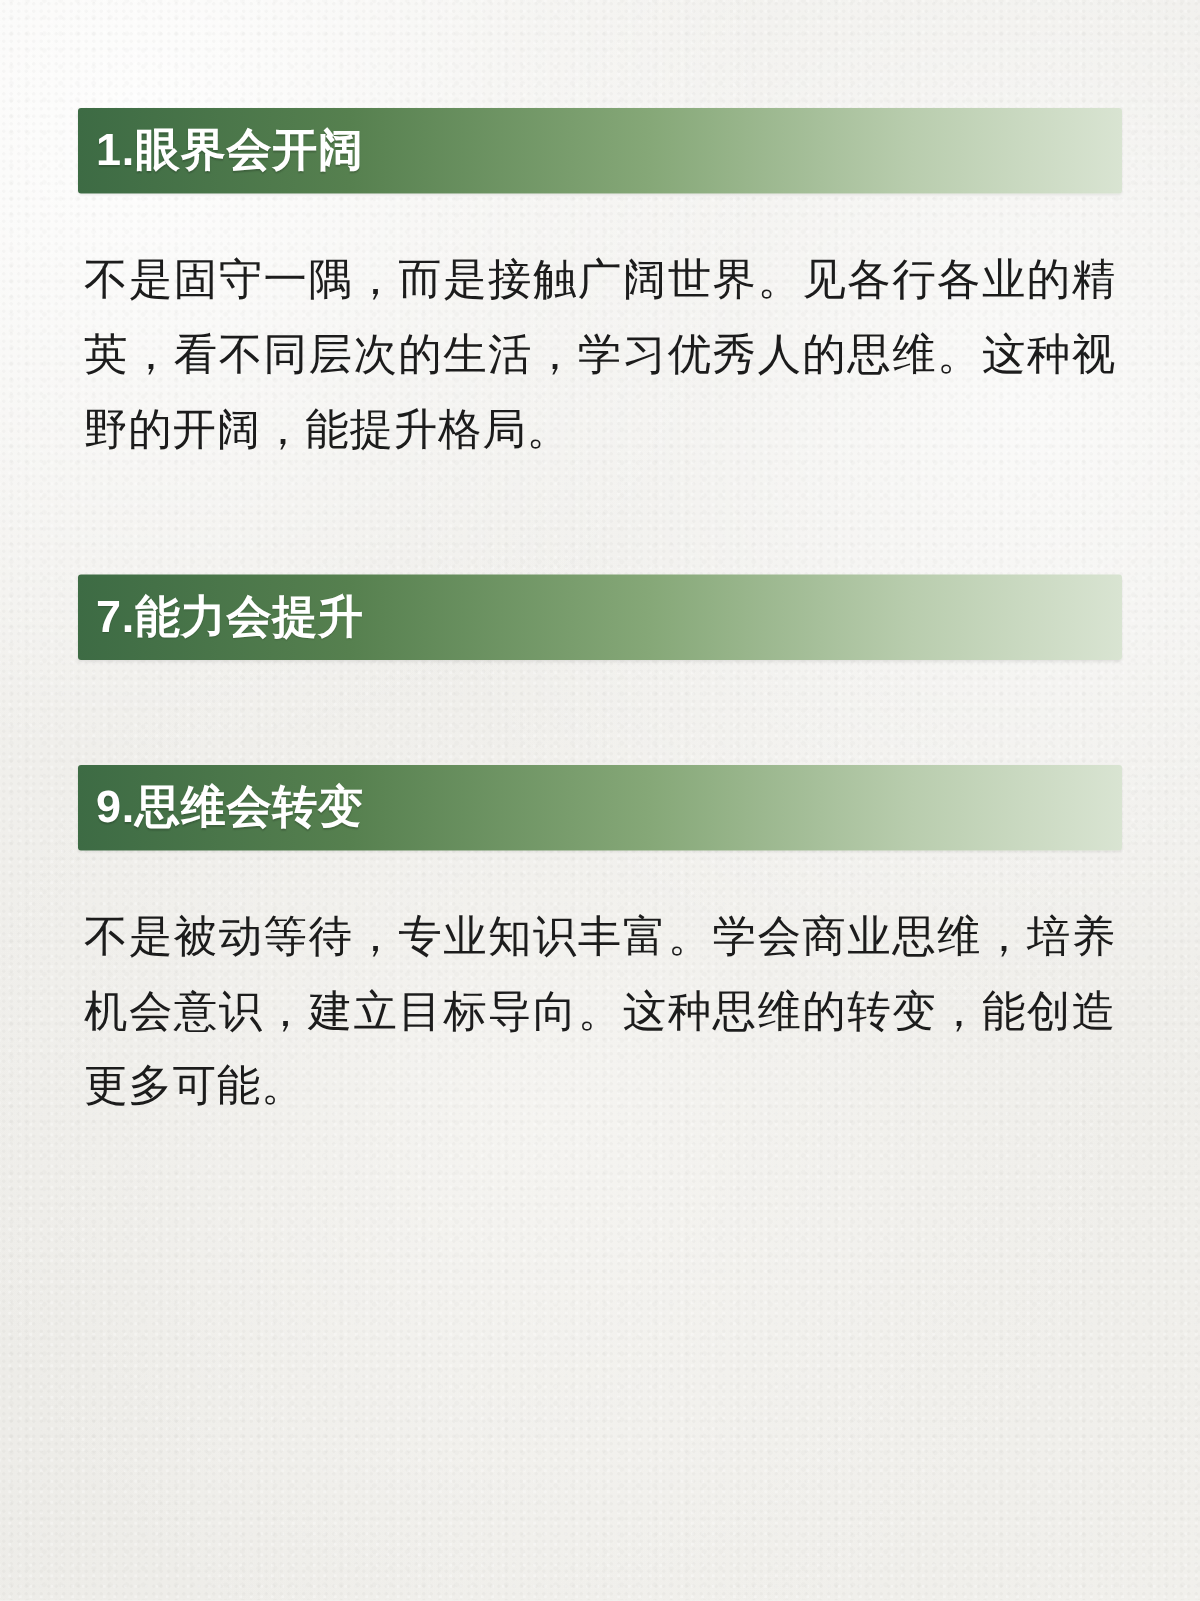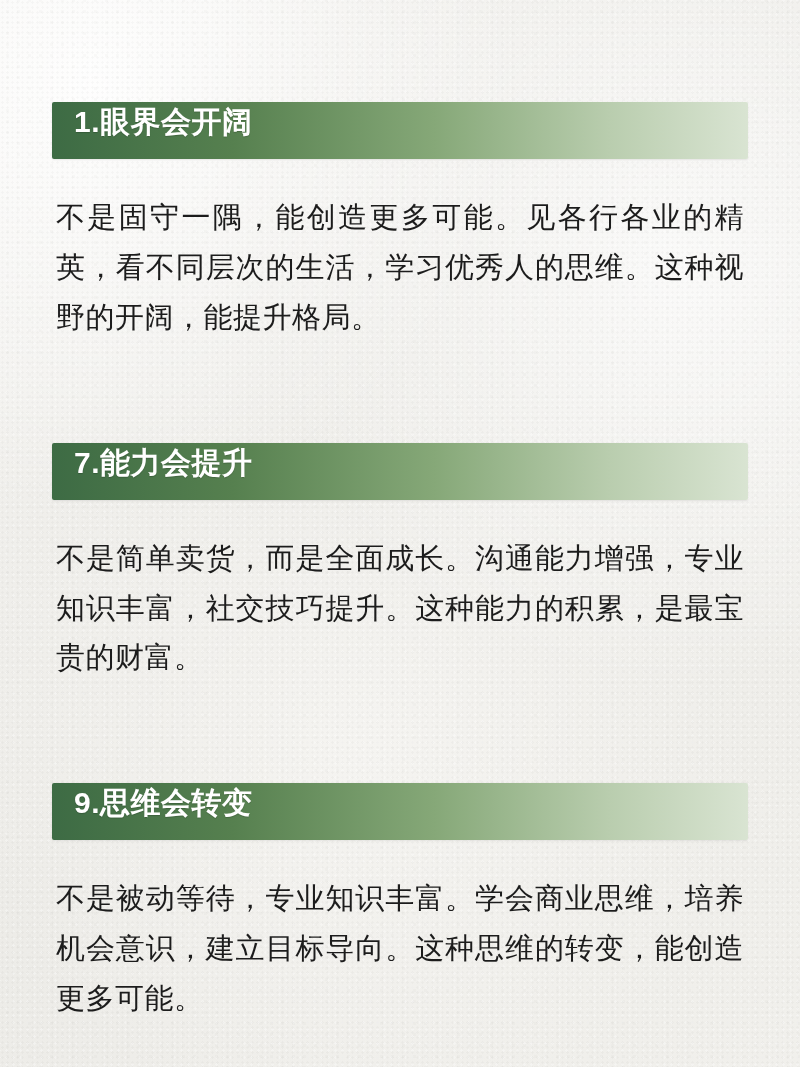--- a/index.html
+++ b/index.html
@@ -51,26 +51,26 @@
     position: relative;
     z-index: 2;
     padding-top: 72px;
   }
   .section {
     margin-bottom: 8px;
   }
   .bar {
     height: 57px;
     display: flex;
-    padding-left: 22px;
+    align-items: center;
+    padding-left: 12px;
     box-sizing: border-box;
     background: linear-gradient(90deg, #3d6b44 0%, #56804f 26%, #86a878 55%, #b9cdae 80%, #d9e4d2 100%);
     border-radius: 2px;
     box-shadow: 0 1px 2px rgba(0,0,0,0.08);
-    margin-top: 30px;
   }
   .bar-title {
     color: #ffffff;
     font-size: 30px;
     font-weight: bold;
     letter-spacing: 0.5px;
     text-shadow: 0 1px 1px rgba(0,0,0,0.18);
   }
   .body-text {
     margin: 34px 0 0 4px;
@@ -91,30 +91,29 @@
 <div class="page">
   <div class="grain"></div>
   <div class="grain2"></div>
 
   <div class="content">
 
     <div class="section">
       <div class="bar">
         <span class="bar-title">1.眼界会开阔</span>
       </div>
-      <p class="body-text">不是固守一隅，能创造更多可能。见各行各业的精英，看不同层次的生活，学习优秀人的思维。这种视野的开阔，能提升格局。</p>
+      <p class="body-text">不是固守一隅，而是接触广阔世界。见各行各业的精英，看不同层次的生活，学习优秀人的思维。这种视野的开阔，能提升格局。</p>
     </div>
 
     <div class="gap-1"></div>
 
     <div class="section">
       <div class="bar">
         <span class="bar-title">7.能力会提升</span>
       </div>
-      <p class="body-text">不是简单卖货，而是全面成长。沟通能力增强，专业知识丰富，社交技巧提升。这种能力的积累，是最宝贵的财富。</p>
     </div>
 
     <div class="gap-2"></div>
 
     <div class="section">
       <div class="bar">
         <span class="bar-title">9.思维会转变</span>
       </div>
       <p class="body-text">不是被动等待，专业知识丰富。学会商业思维，培养机会意识，建立目标导向。这种思维的转变，能创造更多可能。</p>
     </div>

